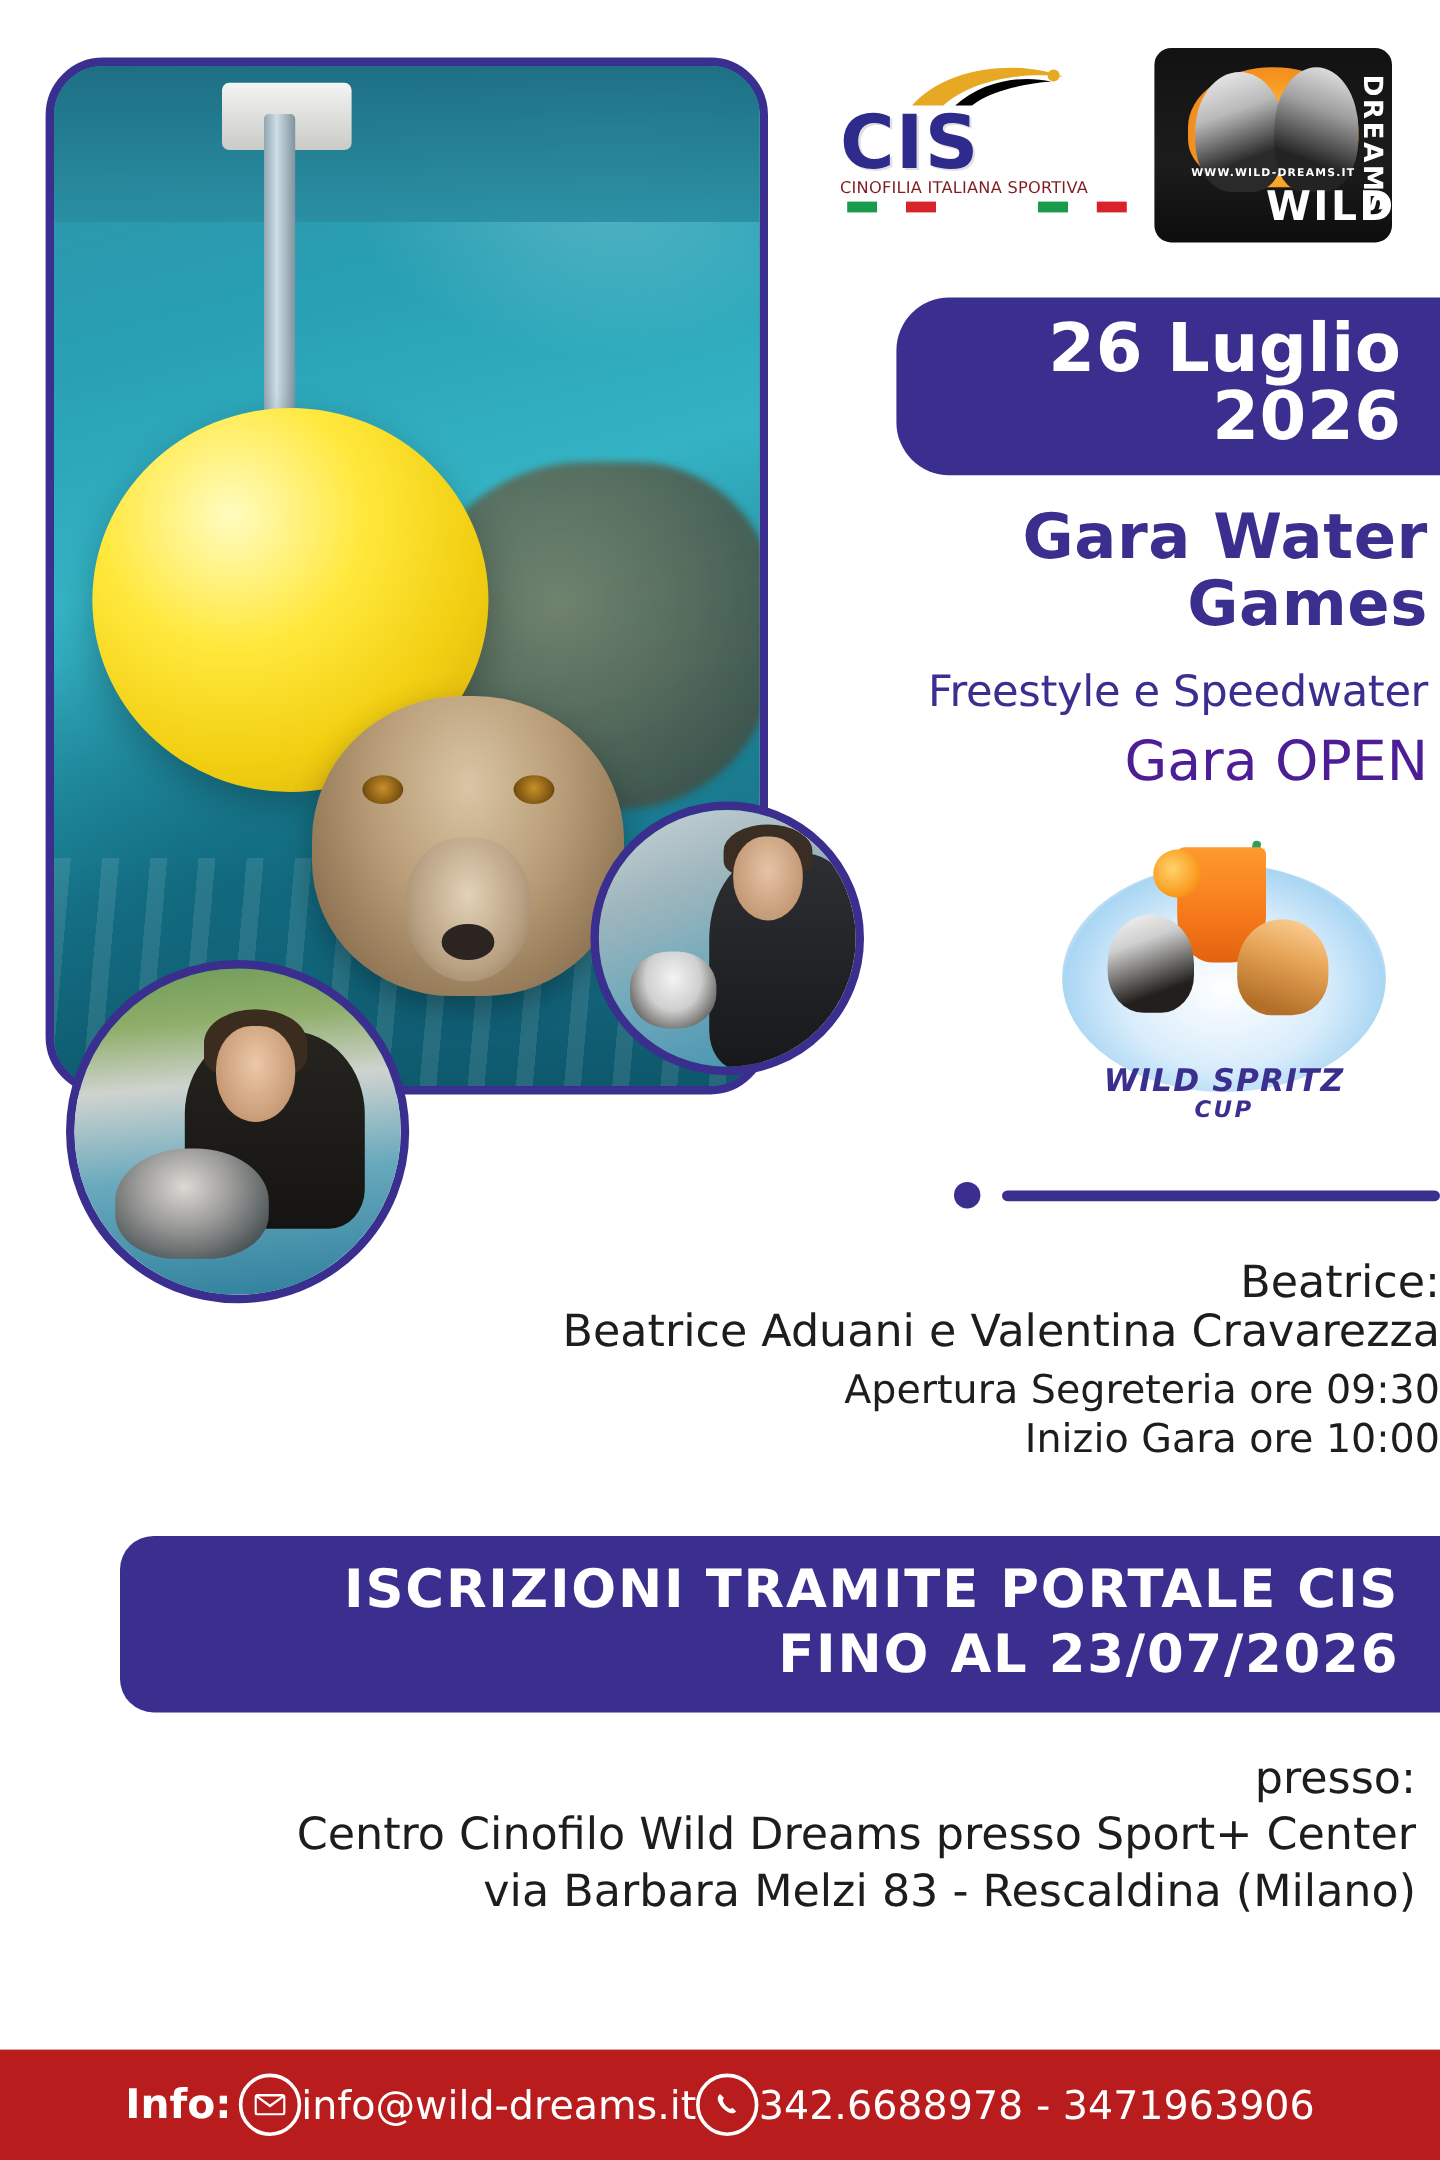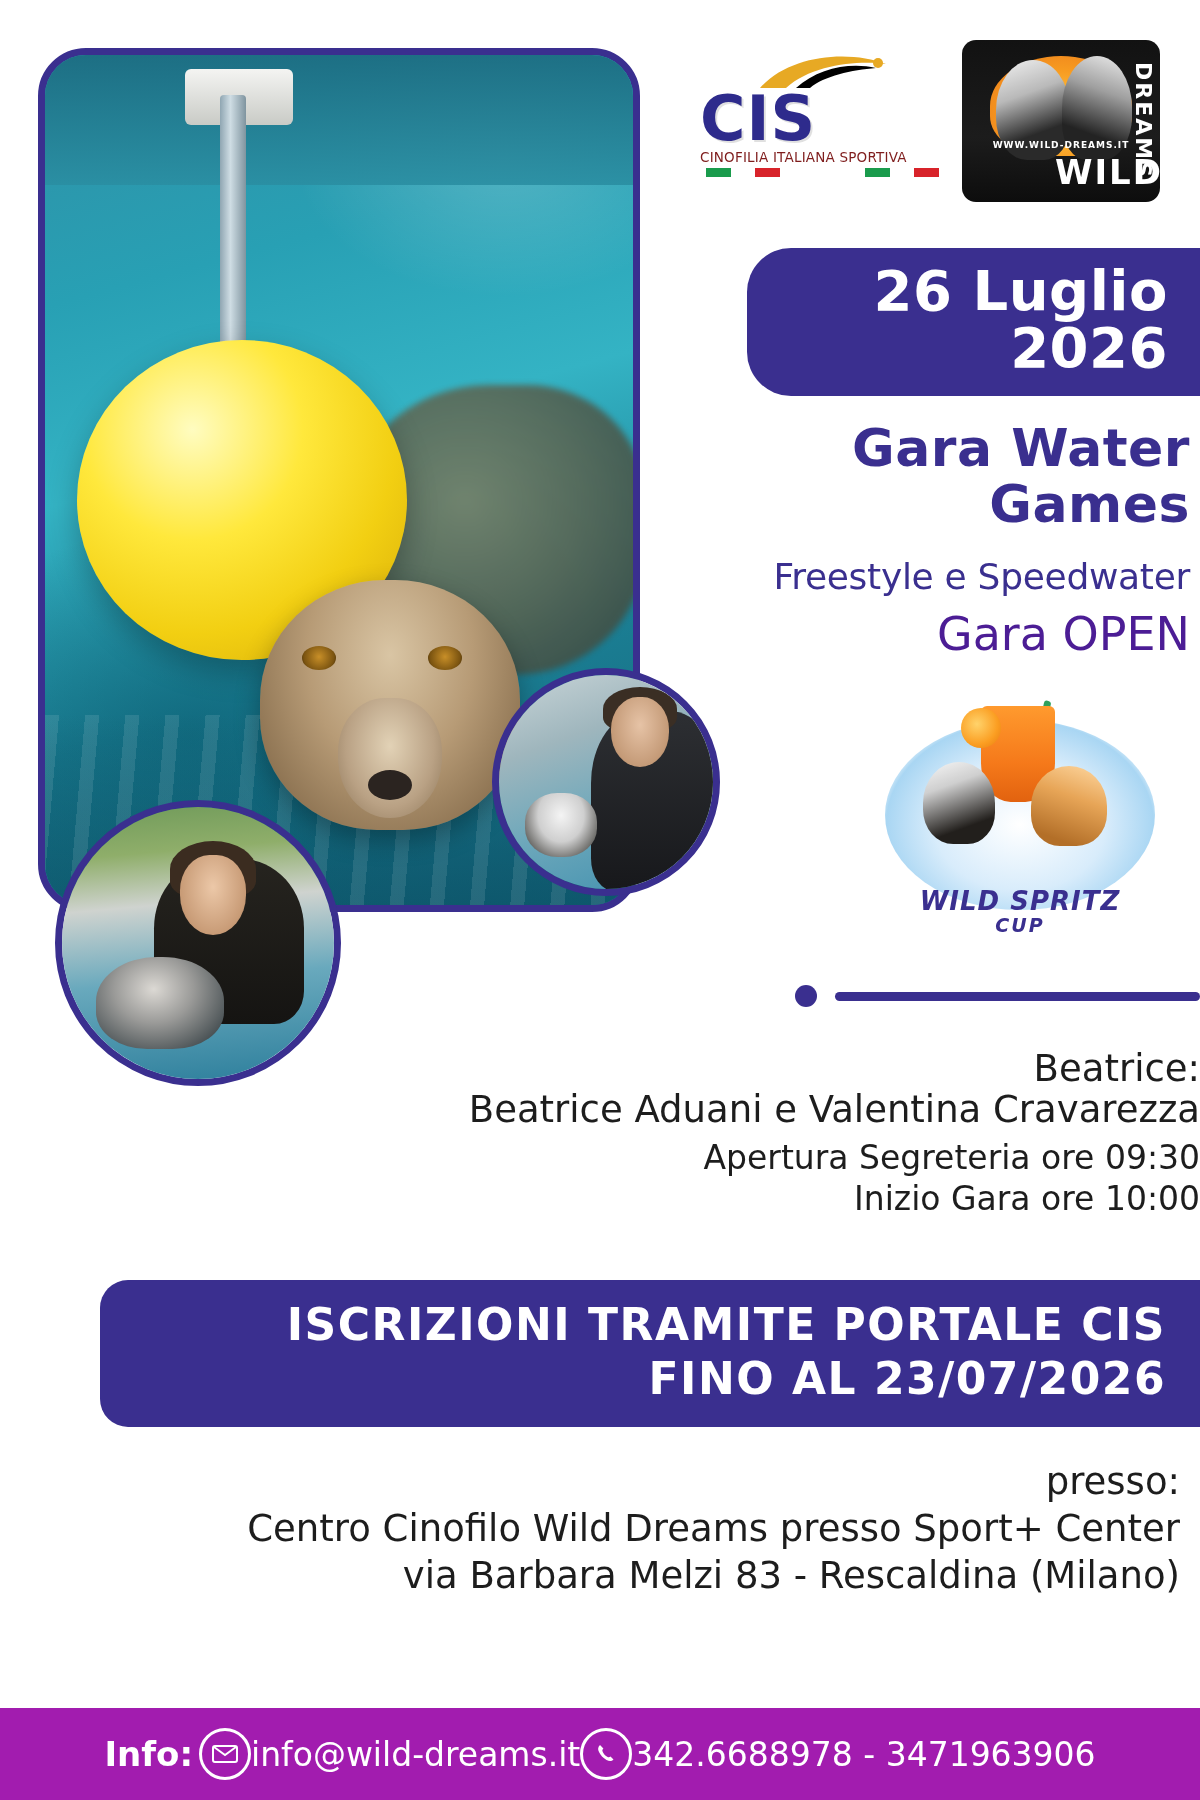--- a/index.html
+++ b/index.html
@@ -586,21 +586,21 @@
     line-height: 1.26;
   }
 
   
   .footer {
     position: absolute;
     left: 0;
     bottom: 0;
     width: 1200px;
     height: 92px;
-    background: #a21caf;
+    background: #b91c1c;
     display: flex;
     align-items: center;
     justify-content: center;
     color: #ffffff;
   }
   .footer .info-label {
     font-size: 34px;
     font-weight: bold;
     margin-right: 6px;
   }

